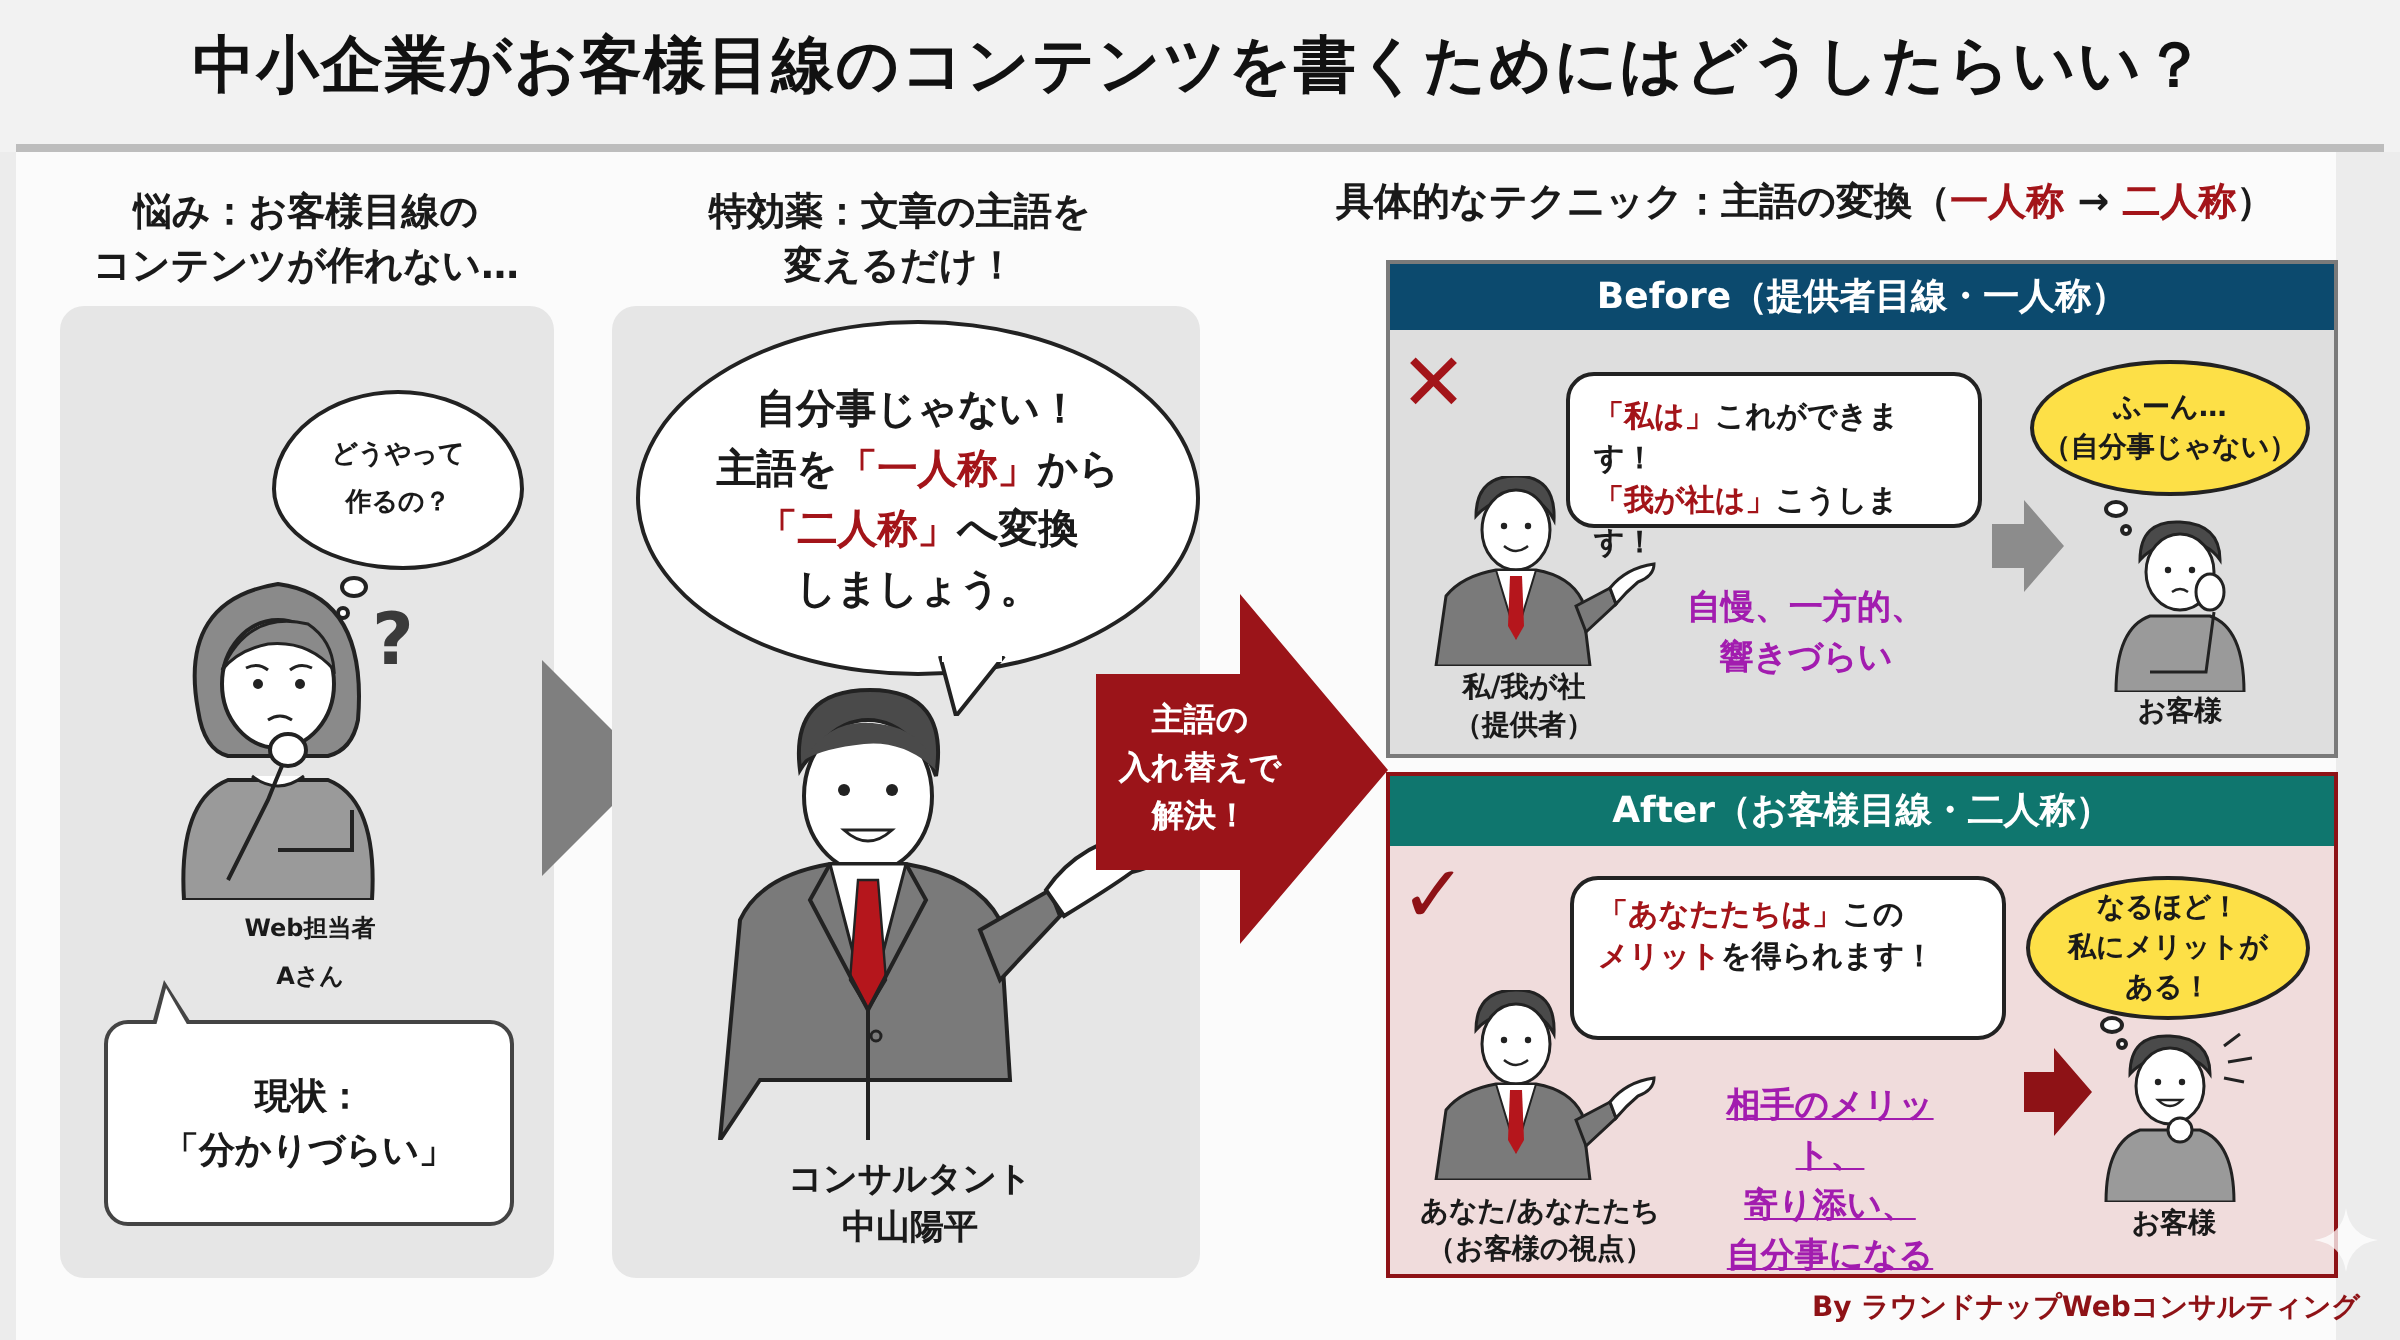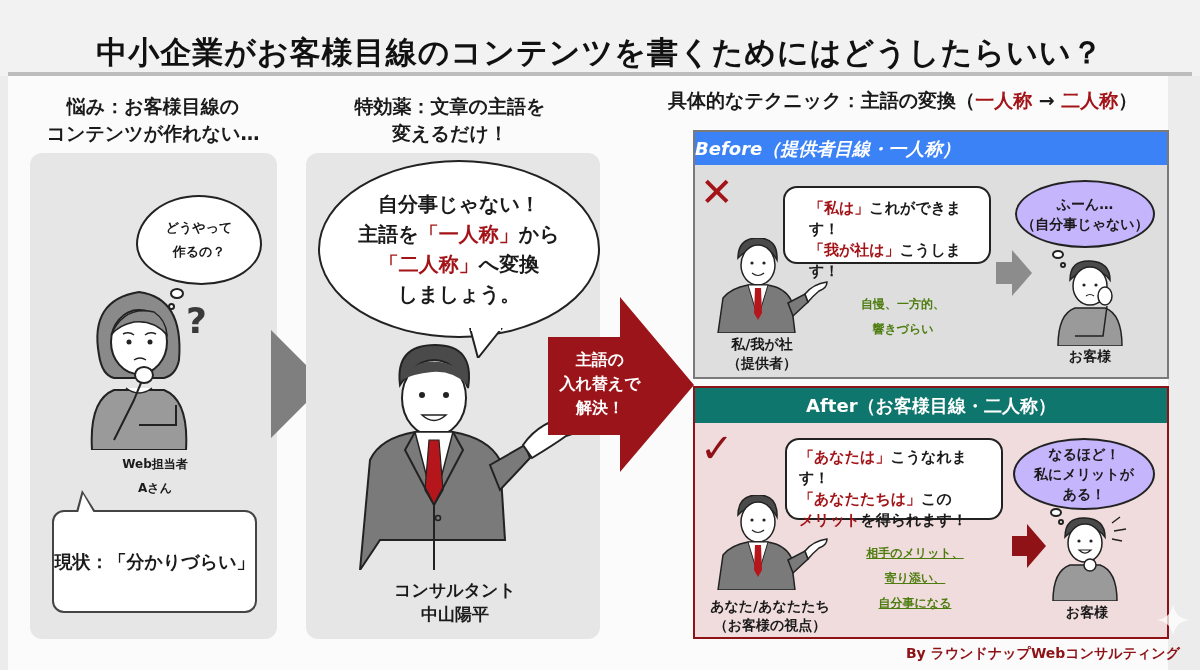--- a/index.html
+++ b/index.html
@@ -8,21 +8,20 @@
     background: #f2f2f2;
     font-family: "DejaVu Sans", "Liberation Sans", sans-serif;
     color: #1a1a1a;
     position: relative;
   }
   .page { position: absolute; left: 0; top: 0; width: 1200px; height: 670px; }
   .title {
     position: absolute; left: 0; top: 12px; width: 1200px;
     text-align: center; font-size: 31px; font-weight: bold; letter-spacing: 1px;
     color: #111;
-    margin-top: 20px;
   }
   .title-rule {
     position: absolute; left: 8px; top: 72px; width: 1184px; height: 4px; background: #bdbdbd;
   }
   .canvas {
     position: absolute; left: 8px; top: 76px; width: 1160px; height: 594px; background: #fbfbfb;
   }
   .right-strip {
     position: absolute; left: 1168px; top: 76px; width: 32px; height: 594px; background: #ececec;
   }
@@ -47,21 +46,21 @@
   }
   .dot { position: absolute; background: #fff; border: 2px solid #222; border-radius: 50%; }
   .qmark { position: absolute; left: 186px; top: 300px; font-size: 36px; font-weight: bold; color: #3a3a3a; }
 
   .figure-label {
     position: absolute; text-align: center; font-weight: bold; color: #1a1a1a;
   }
   .speech-box {
     position: absolute; left: 52px; top: 510px; width: 205px; height: 103px;
     background: #fff; border: 2px solid #444; border-radius: 12px;
-    display: flex; flex-direction: row; align-items: center; justify-content: center;
+    display: flex; flex-direction: column; align-items: center; justify-content: center;
     font-weight: bold; font-size: 18px; line-height: 27px;
   }
   .speech-box::before {
     content: ""; position: absolute; left: 22px; top: -22px; width: 0; height: 0;
     border-left: 6px solid transparent; border-right: 14px solid transparent; border-bottom: 22px solid #444;
   }
   .speech-box::after {
     content: ""; position: absolute; left: 24px; top: -18px; width: 0; height: 0;
     border-left: 5px solid transparent; border-right: 11px solid transparent; border-bottom: 19px solid #fff;
   }
@@ -90,40 +89,40 @@
   }
 
   .right-head {
     position: absolute; left: 668px; top: 88px; width: 500px; font-weight: bold; font-size: 19px; color: #1a1a1a;
   }
   .before-box {
     position: absolute; left: 693px; top: 130px; width: 476px; height: 249px;
     background: #dedede; border: 2px solid #7a7a7a;
   }
   .before-head {
-    height: 33px; background: #3b82f6; color: #fff; text-align: left; font-size: 18px; line-height: 33px; font-weight: bold; font-style: italic;
+    height: 33px; background: #0c4a6e; color: #fff; text-align: center; font-size: 18px; line-height: 33px; font-weight: bold;
   }
   .after-box {
     position: absolute; left: 693px; top: 386px; width: 476px; height: 253px;
     background: #f0dcdc; border: 2px solid #8e1216;
   }
   .after-head {
     height: 35px; background: #0f766e; color: #fff; text-align: center; font-size: 18px; line-height: 35px; font-weight: bold;
   }
   .rbubble {
     position: absolute; background: #fff; border: 2px solid #222; border-radius: 14px;
-    font-weight: bold; font-size: 15px; line-height: 21px; padding: 10px 24px;
+    font-weight: bold; font-size: 15px; line-height: 21px; padding: 10px 12px;
   }
   .ellipse {
-    position: absolute; background: #c4b5fd; border: 2px solid #222; border-radius: 50%;
+    position: absolute; background: #fde047; border: 2px solid #222; border-radius: 50%;
     display: flex; flex-direction: column; align-items: center; justify-content: center;
     font-weight: bold; font-size: 14px; line-height: 20px; text-align: center;
   }
   .mid-text {
-    position: absolute; text-align: center; font-weight: bold; font-size: 12px; line-height: 25px; color: #4d7c0f;
+    position: absolute; text-align: center; font-weight: bold; font-size: 17px; line-height: 25px; color: #a21caf;
   }
   .small-label { position: absolute; text-align: center; font-weight: bold; font-size: 14px; line-height: 19px; color: #1a1a1a; }
   .credit {
     position: absolute; right: 20px; top: 645px; font-weight: bold; font-size: 14px; color: #8e1216;
   }
   .sparkle { position: absolute; left: 1157px; top: 604px; width: 32px; height: 32px; }
 </style>
 </head>
 <body>
 
@@ -286,21 +285,20 @@
     <path d="M20 78 L48 78 L52 48" fill="none" stroke="#222" stroke-width="1.5"></path>
   </svg>
   <div class="small-label" style="left:1055px; top:347px; width:70px;">お客様</div>
 
   <div class="after-box">
     <div class="after-head">After（お客様目線・二人称）</div>
   </div>
   <div style="position:absolute; left:700px; top:428px; font-size:40px; font-weight:bold; color:#8e1216; line-height:40px;">✓</div>
 
   <div class="rbubble" style="left:785px; top:438px; width:218px; height:82px; padding:7px 12px;">
-    <div><span class="red">「あなたは」</span><span>こうなれます！</span></div>
     <div><span class="red">「あなたたちは」</span><span>この</span></div>
     <div><span class="red">メリット</span><span>を得られます！</span></div>
   </div>
 
   <svg style="position:absolute; left:713px; top:495px;" width="115" height="95" viewBox="0 0 115 95">
     <path d="M25 20 Q25 0 45 0 Q65 0 64 22 Q58 10 45 11 Q32 12 25 20 Z" fill="#4a4a4a" stroke="#222" stroke-width="1.5"></path>
     <ellipse cx="45" cy="27" rx="17" ry="20" fill="#fff" stroke="#222" stroke-width="1.5"></ellipse>
     <circle cx="39" cy="25" r="1.6" fill="#222"></circle>
       <circle cx="51" cy="25" r="1.6" fill="#222"></circle>
     <path d="M39 35 Q45 40 51 35" fill="#fff" stroke="#222" stroke-width="1.2"></path>

